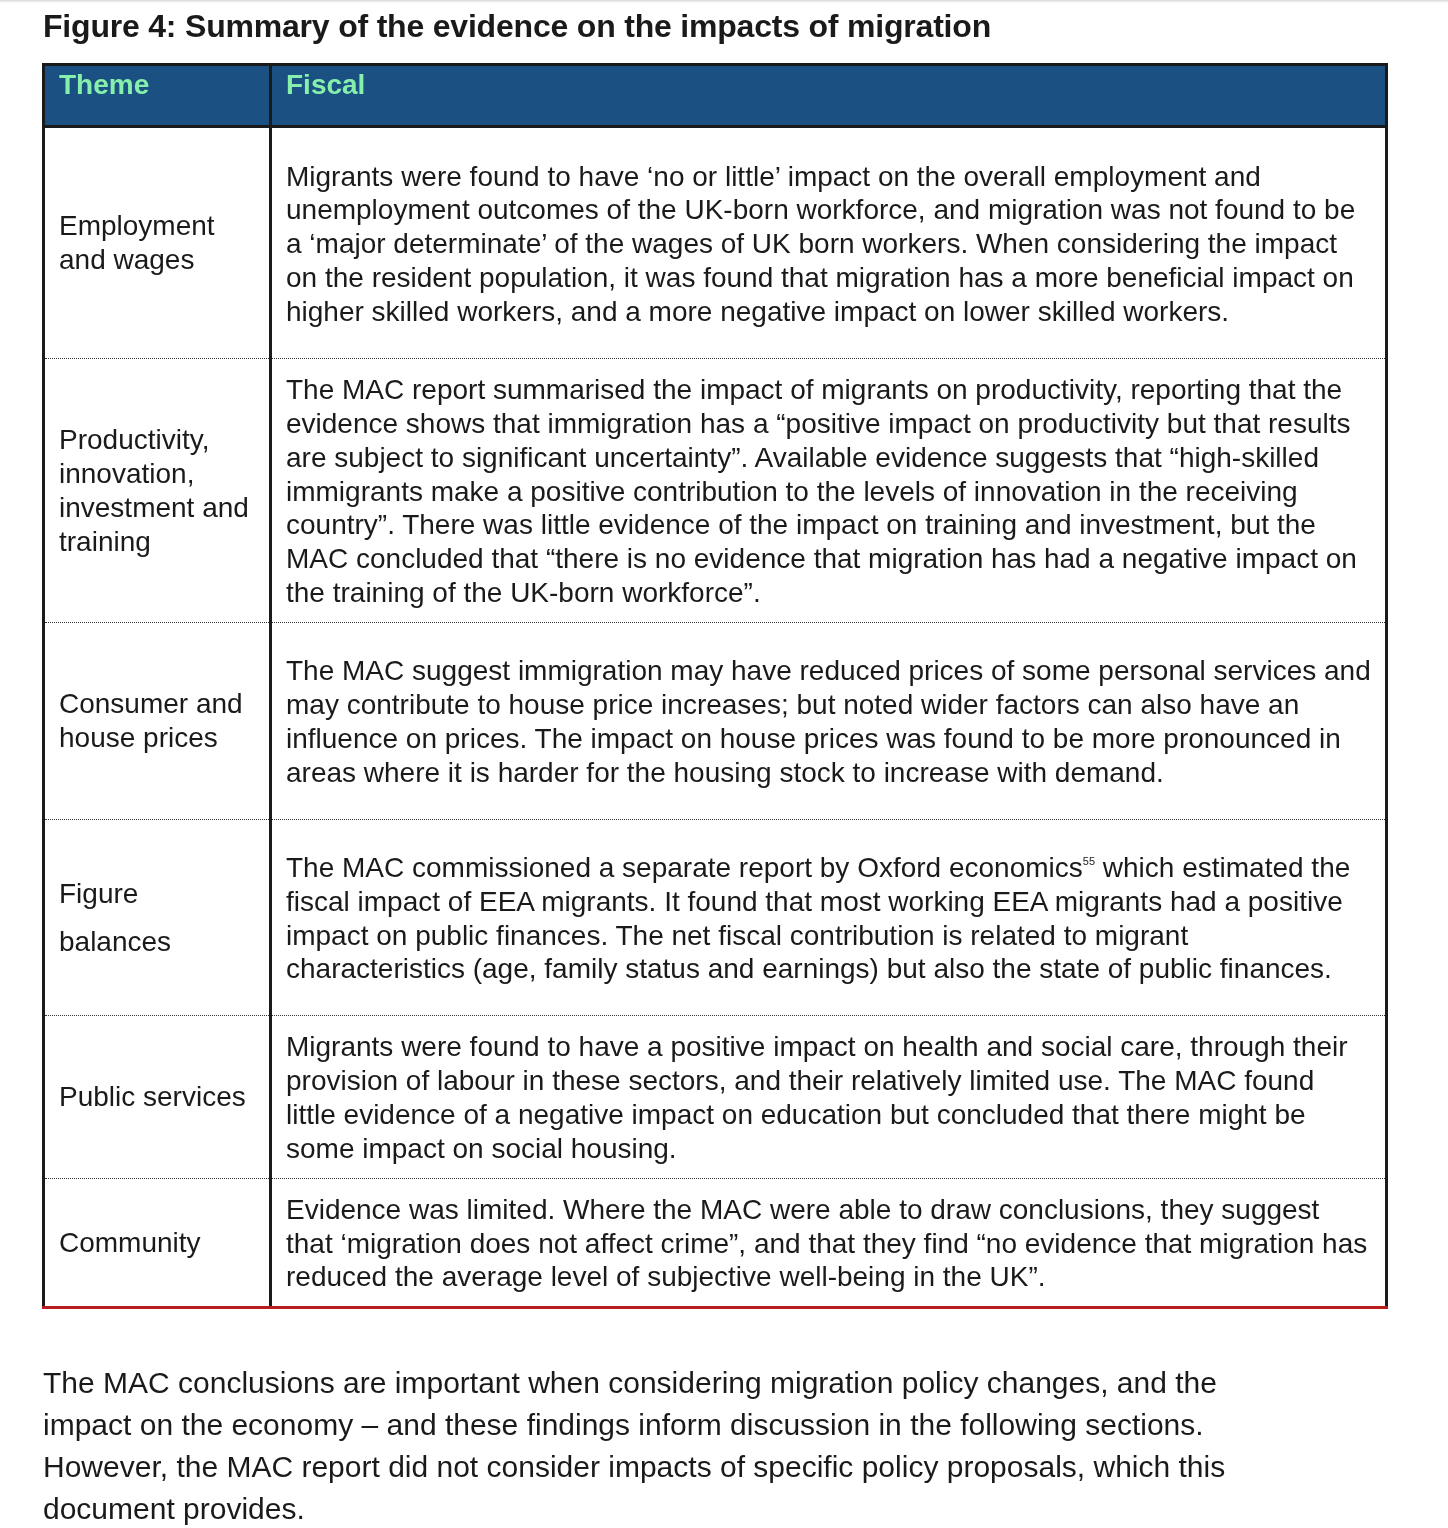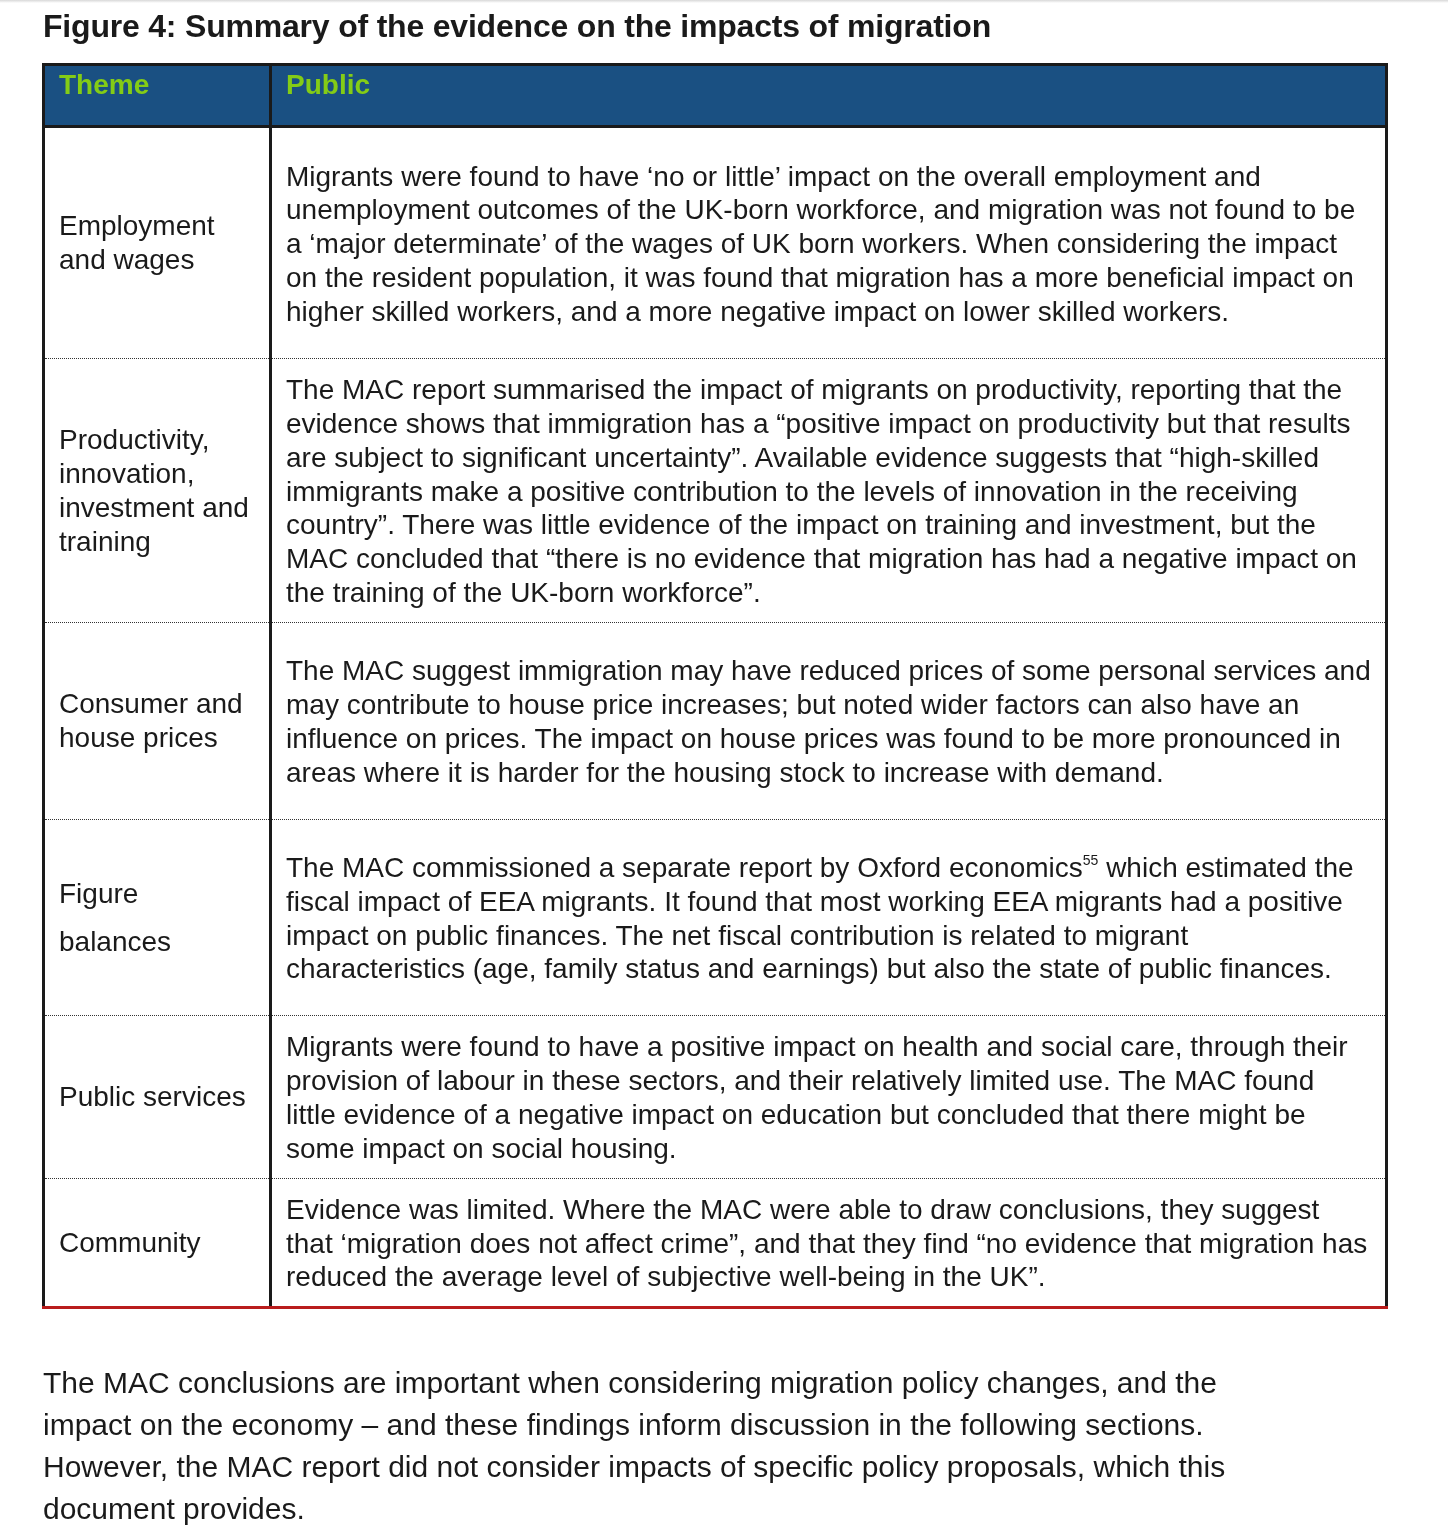--- a/index.html
+++ b/index.html
@@ -6,49 +6,49 @@
   body { width: 1448px; height: 1528px; position: relative; overflow: hidden;
          font-family: "Liberation Sans", sans-serif; color: #1a1a1a; }
   .topline { position: absolute; left: 0; top: 0; width: 1448px; height: 3px;
              background: linear-gradient(#d8d8d8, #ffffff); }
   .fig-title { position: absolute; left: 43px; top: 8px; font-size: 32px; font-weight: bold;
                letter-spacing: -0.2px; white-space: nowrap; }
   table.summary { position: absolute; left: 42px; top: 63px; width: 1343px;
                   border-collapse: collapse; table-layout: fixed; }
   table.summary col.c1 { width: 227px; }
   table.summary col.c2 { width: 1116px; }
-  table.summary th { background: #1a5082; color: #84cc16; text-align: left; vertical-align: top;
+  table.summary th { background: #1a5082; color: #86efac; text-align: left; vertical-align: top;
                      font-size: 28px; font-weight: bold; height: 62px; padding: 3px 14px 0 14px;
                      border: 3px solid #1a1a1a; box-sizing: border-box; }
   table.summary td { border-left: 3px solid #1a1a1a; border-right: 3px solid #1a1a1a;
                      border-top: 1.5px dotted #333; vertical-align: middle; box-sizing: border-box; }
   table.summary tr.first td { border-top: 3px solid #404040; }
   table.summary tr.last td { border-bottom: 3px solid #b91c1c; }
   td.theme { font-size: 28px; font-weight: normal; line-height: 34px; padding: 0 14px; }
   td.impact { font-size: 28px; line-height: 33.8px; padding: 2px 14px 0 14px; vertical-align: top; }
-  sup { font-size: 14px; line-height: 0; vertical-align: 12px; }
+  sup { font-size: 11px; line-height: 0; vertical-align: 12px; }
   .body-text { position: absolute; left: 43px; top: 1362px; width: 1260px; font-size: 30px;
                line-height: 42px; }
 </style>
 </head>
 <body>
 
 <div class="topline"></div>
 
 <div class="fig-title">Figure 4:  Summary of the evidence on the impacts of migration</div>
 
 <table class="summary">
   <colgroup>
       <col class="c1">
       <col class="c2">
     </colgroup>
   <thead>
     <tr>
       <th>Theme</th>
-      <th>Public</th>
+      <th>Fiscal</th>
     </tr>
   </thead>
   <tbody>
     <tr class="first" style="height:232px">
       <td class="theme">Employment and wages</td>
       <td class="impact">Migrants were found to have ‘no or little’ impact on the overall employment and unemployment outcomes of the UK-born workforce, and migration was not found to be a ‘major determinate’ of the wages of UK born workers.  When considering the impact on the resident population, it was found that migration has a more beneficial impact on higher skilled workers, and a more negative impact on lower skilled workers.</td>
     </tr>
     <tr style="height:264px">
       <td class="theme">Productivity, innovation, investment and training</td>
       <td class="impact">The MAC report summarised the impact of migrants on productivity, reporting that the evidence shows that immigration has a “positive impact on productivity but that results are subject to significant uncertainty”.  Available evidence suggests that “high-skilled immigrants make a positive contribution to the levels of innovation in the receiving country”.  There was little evidence of the impact on training and investment, but the MAC concluded that “there is no evidence that migration has had a negative impact on the training of the UK-born workforce”.</td>

